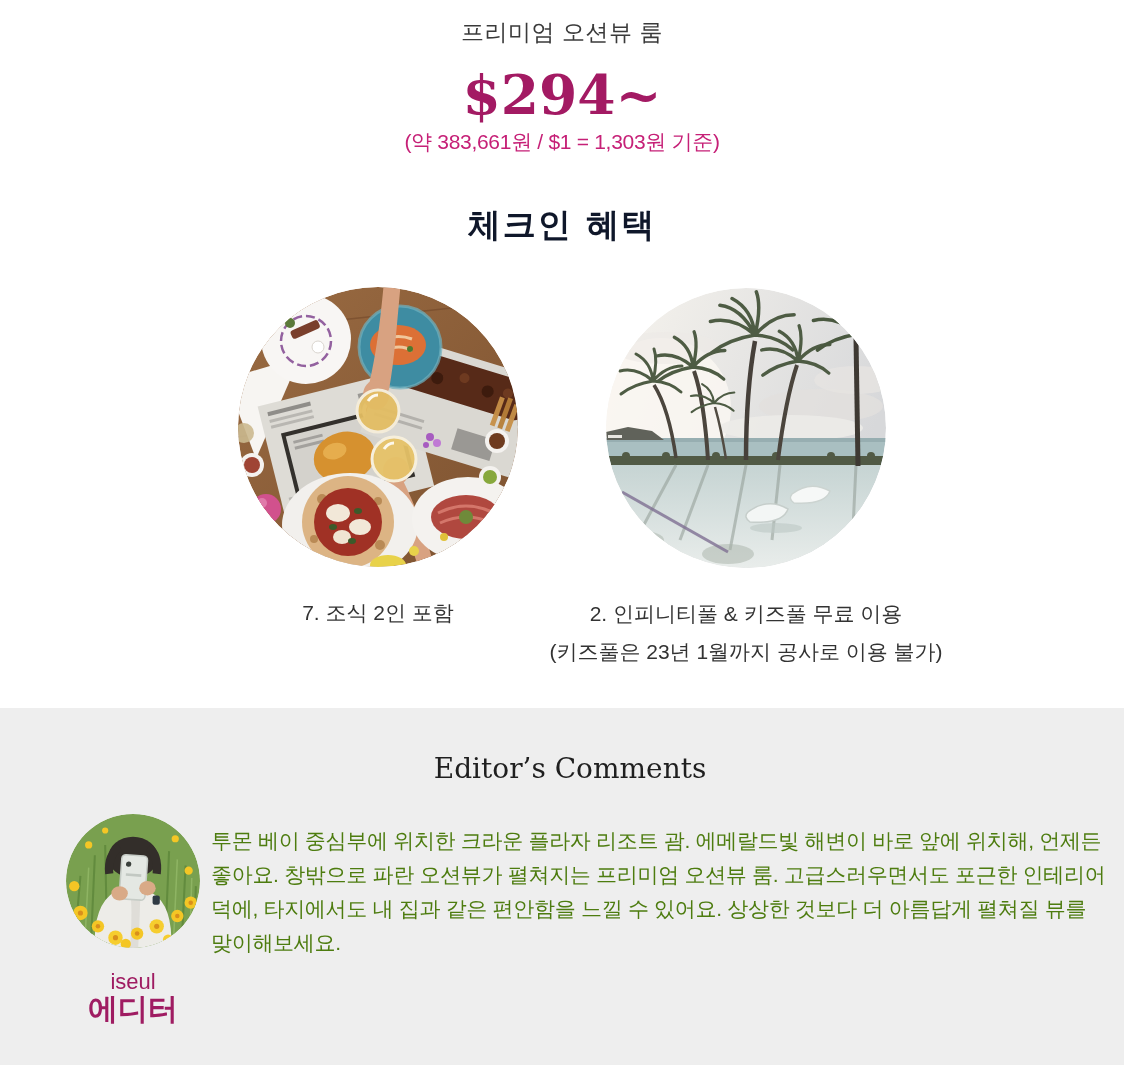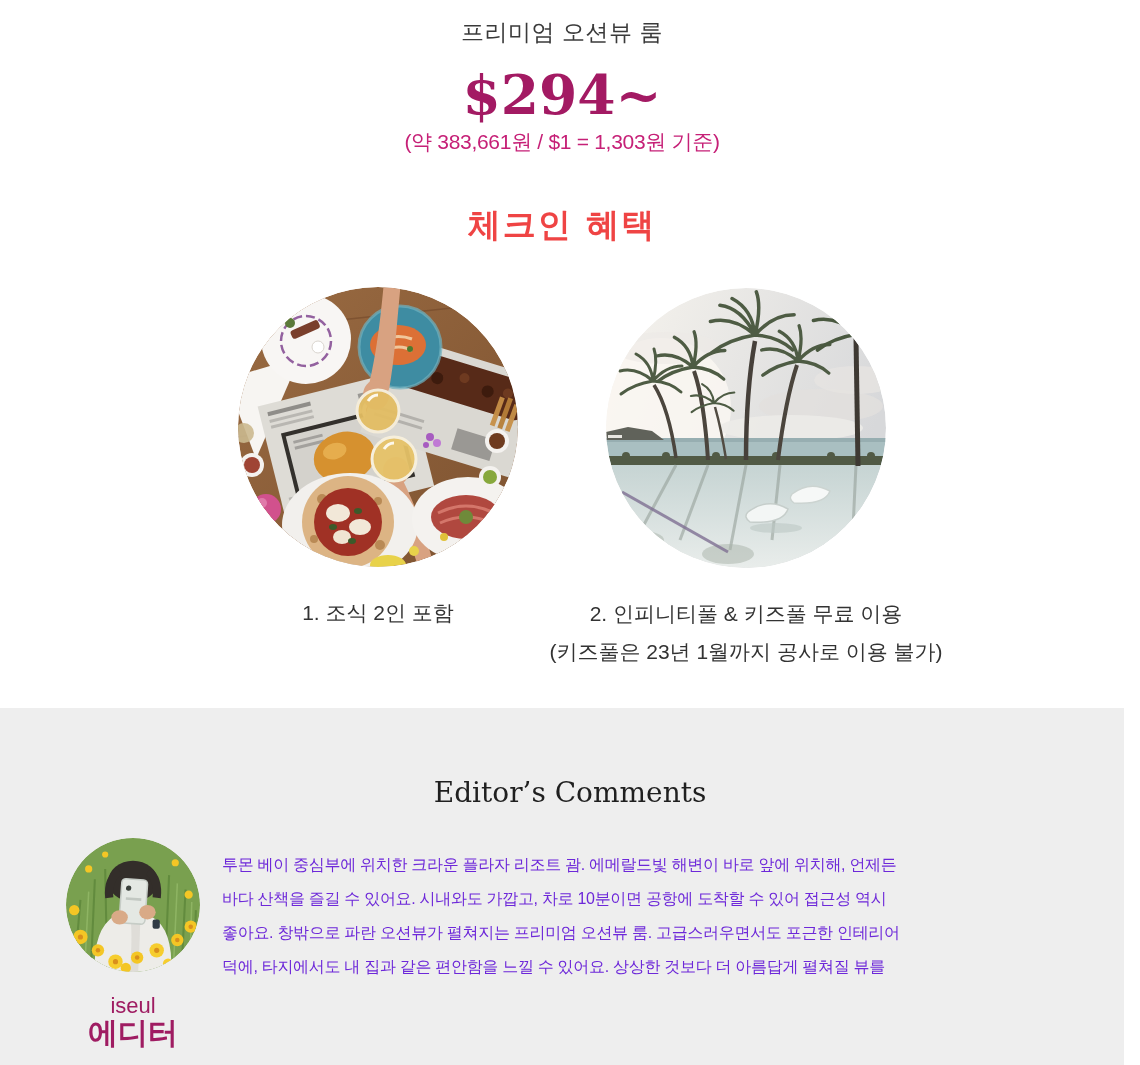--- a/index.html
+++ b/index.html
@@ -17,59 +17,59 @@
   .price{
     margin-top:26px;font-family:"DejaVu Serif","Liberation Serif",serif;
     font-weight:bold;font-size:55px;line-height:49px;color:#a31a63;
   }
   .price-note{
     margin-top:10px;font-size:21px;line-height:26px;color:#c62077;letter-spacing:-0.3px;
   }
   
   .benefits-title{
     margin-top:52px;font-family:"DejaVu Serif","Liberation Serif",serif;
-    font-weight:bold;font-size:33px;line-height:36px;color:#ef4444;letter-spacing:2px;
+    font-weight:bold;font-size:33px;line-height:36px;color:#0f172a;letter-spacing:2px;
   }
   .benefits{
     margin-top:44px;display:flex;justify-content:center;gap:88px;
   }
   .benefit{width:280px;display:flex;flex-direction:column;align-items:center;}
   .benefit:last-child{width:420px;margin:1px -70px;}
   .photo-circle{
     width:280px;height:280px;border-radius:50%;overflow:hidden;flex:0 0 auto;
   }
   .photo-circle svg{display:block;}
   .caption{
     margin-top:31px;font-size:21px;line-height:30px;color:#333333;white-space:nowrap;text-align:center;
   }
   .caption-note{
     margin-top:8px;font-size:21px;line-height:30px;color:#333333;white-space:nowrap;text-align:right;
   }
   
   .editor-section{
     position:absolute;left:0;top:708px;width:1140px;height:357px;
-    background:#eeeeee;box-sizing:border-box;padding-top:70px;
+    background:#eeeeee;box-sizing:border-box;padding-top:46px;
   }
   .editor-title{
     text-align:center;font-family:"DejaVu Serif","Liberation Serif",serif;
     font-size:28px;line-height:30px;color:#1f1f1f;
   }
   .editor-body{display:flex;margin-top:30px;padding-left:66px;}
   .editor-profile{width:134px;flex:0 0 auto;text-align:center;}
   .avatar-circle{width:134px;height:134px;border-radius:50%;overflow:hidden;}
   .avatar-circle svg{display:block;}
   .editor-name{
     margin-top:20px;font-size:22px;line-height:27px;font-weight:normal;color:#9f1c62;
   }
   .editor-role{
     font-size:30px;line-height:27px;font-weight:bold;color:#9f1c62;
   }
   .editor-text{
-    margin-left:22px;padding-top:10px;width:900px;
-    font-size:16px;line-height:34px;color:#6d28d9;letter-spacing:-0.3px;
+    margin-left:11px;padding-top:10px;width:900px;
+    font-size:21px;line-height:34px;color:#4d7c0f;letter-spacing:-0.3px;
   }
   .editor-text div{white-space:nowrap;}
 </style>
 </head>
 <body>
 
 <div class="page">
 
   <div class="hero">
     <div class="room-name">프리미엄 오션뷰 룸</div>
@@ -192,21 +192,21 @@
               <circle cx="28" cy="222" r="15" fill="#d1518d"></circle>
                 <circle cx="24" cy="216" r="5" fill="#e07aaa"></circle>
               <circle cx="14" cy="178" r="12" fill="#f4f2ef"></circle>
                 <circle cx="14" cy="178" r="8" fill="#9f4434"></circle>
               <circle cx="6" cy="146" r="10" fill="#cbb98f" opacity="0.9"></circle>
               <ellipse cx="150" cy="278" rx="18" ry="10" fill="#e8d24a"></ellipse>
               <circle cx="176" cy="264" r="5" fill="#e8d24a"></circle>
             </g>
           </svg>
         </div>
-        <div class="caption">1. 조식 2인 포함</div>
+        <div class="caption">7. 조식 2인 포함</div>
         <div class="caption-note"></div>
       </div>
 
       <div class="benefit">
         <div class="photo-circle">
           <svg width="280" height="280" viewBox="0 0 280 280" aria-hidden="true">
             <defs>
               <clipPath id="clipPool">
                   <circle cx="140" cy="140" r="140"></circle>
                 </clipPath>
@@ -346,20 +346,20 @@
               </g>
             </g>
           </svg>
         </div>
         <div class="editor-name">iseul</div>
         <div class="editor-role">에디터</div>
       </div>
 
       <div class="editor-text">
         <div>투몬 베이 중심부에 위치한 크라운 플라자 리조트 괌. 에메랄드빛 해변이 바로 앞에 위치해, 언제든</div>
-        <div>바다 산책을 즐길 수 있어요. 시내와도 가깝고, 차로 10분이면 공항에 도착할 수 있어 접근성 역시</div>
         <div>좋아요. 창밖으로 파란 오션뷰가 펼쳐지는 프리미엄 오션뷰 룸. 고급스러우면서도 포근한 인테리어</div>
         <div>덕에, 타지에서도 내 집과 같은 편안함을 느낄 수 있어요. 상상한 것보다 더 아름답게 펼쳐질 뷰를</div>
+        <div>맞이해보세요.</div>
       </div>
     </div>
   </div>
 
 </div>
 
 </body></html>

